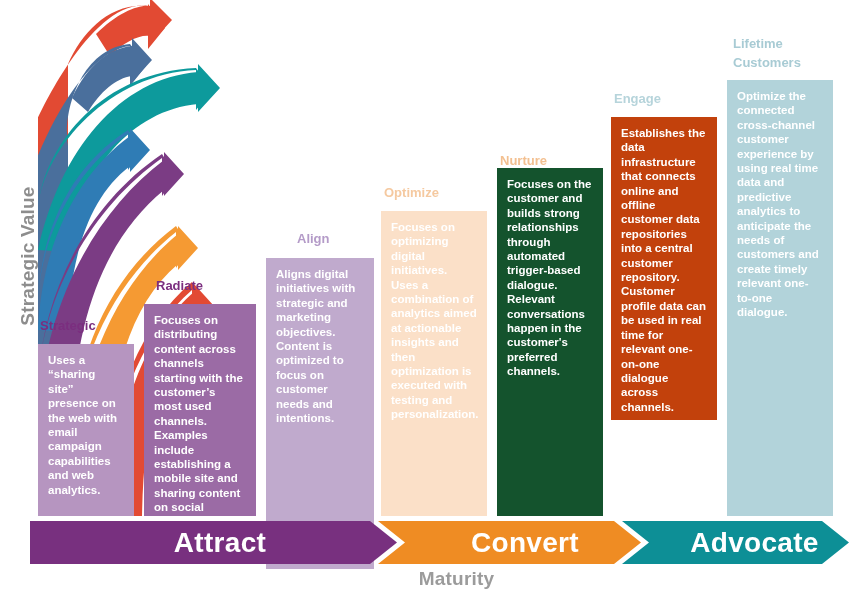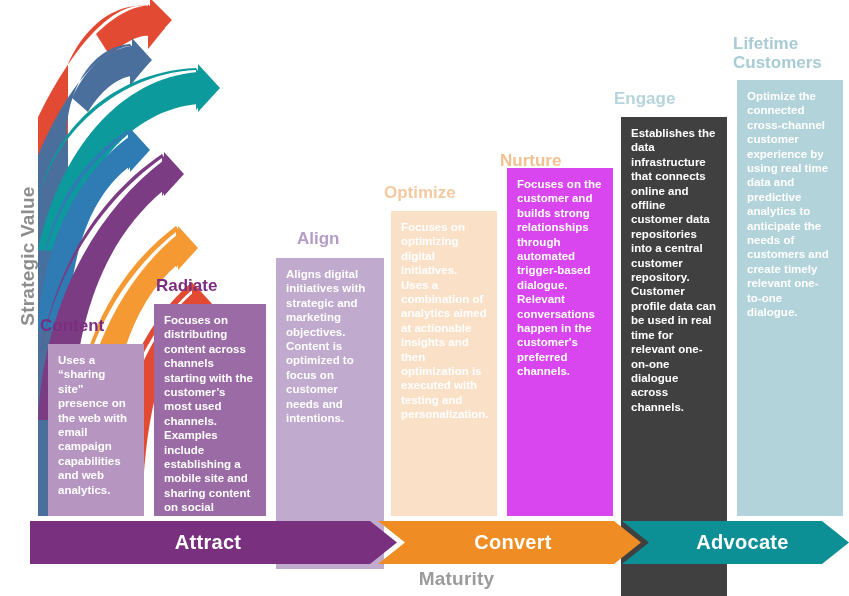--- a/index.html
+++ b/index.html
@@ -56,54 +56,54 @@
     pointer-events: none;
   }
 
   
   .stage-col {
     position: absolute;
     box-sizing: border-box;
   }
   .stage-heading {
     position: absolute;
-    font-size: 17px;
+    font-size: 13px;
     font-weight: bold;
     line-height: 19px;
     white-space: pre-line;
   }
   .stage-box {
     position: absolute;
     box-sizing: border-box;
     padding: 9px 10px 10px 10px;
     font-size: 11.5px;
     line-height: 14.4px;
     font-weight: bold;
     color: #ffffff;
-    margin-left: 10px;
   }
 
   
   #banner {
     position: absolute;
     left: 30px;
     top: 521px;
     width: 819px;
     height: 43px;
   }
   .phase-label {
     position: absolute;
     top: 0;
     height: 43px;
     line-height: 43px;
     text-align: center;
     color: #ffffff;
-    font-size: 20px;
+    font-size: 28px;
     font-weight: bold;
     letter-spacing: 0.3px;
+    padding-left: 12px;
   }
 </style>
 </head>
 <body>
 
 <div id="stage">
 
   <svg id="arcs" viewBox="0 0 849 596" width="849" height="596">
 
     <path fill="#e24a33" d="M38,516 L38,118 C38,118 92,-2 148,6 L148,49 L165,28 L148,4 L148,6 C110,2 82,32 68,64 L68,516 Z"></path>
@@ -124,47 +124,47 @@
     <path fill="#f59a33" d="M72,516 L72,440 C78,352 120,276 176,232 L176,268 L190,248 L176,226 C112,274 76,350 72,440 Z"></path>
     <path fill="#f59a33" d="M72,480 C78,360 122,280 178,234 L178,226 L198,248 L178,270 L178,264 C130,304 108,380 106,480 Z"></path>
 
     <path fill="#e24a33" d="M110,516 L110,470 C116,400 146,330 192,290 L192,324 L206,304 L192,282 C140,326 112,398 110,470 Z"></path>
     <path fill="#e24a33" d="M110,516 C116,400 150,330 194,292 L194,284 L214,306 L194,328 L194,322 C156,358 144,430 142,516 Z"></path>
   </svg>
 
   <div id="y-axis-label">Strategic Value</div>
 
   <div class="stage-col" style="left:38px; top:316px; width:96px; height:200px;">
-    <div class="stage-heading" style="left:2px; top:0px; color:#7b2e7f;">Content</div>
+    <div class="stage-heading" style="left:2px; top:0px; color:#7b2e7f;">Strategic</div>
     <div class="stage-box" style="left:0px; top:28px; width:96px; height:172px; background:#b695c0;">Uses a “sharing site” presence on the web with email campaign capabilities and web analytics.</div>
   </div>
 
   <div class="stage-col" style="left:144px; top:276px; width:112px; height:240px;padding-left:36px;">
     <div class="stage-heading" style="left:12px; top:0px; color:#7b2e7f;">Radiate</div>
     <div class="stage-box" style="left:0px; top:28px; width:112px; height:212px; background:#9b6ba5;">Focuses on distributing content across channels starting with the customer’s most used channels. Examples include establishing a mobile site and sharing content on social networks.</div>
   </div>
 
   <div class="stage-col" style="left:266px; top:229px; width:108px; height:287px;">
     <div class="stage-heading" style="left:3px; top:0px; color:#b49bc8;margin-left:28px;">Align</div>
     <div class="stage-box" style="left:0px; top:29px; width:108px; height:311px; background:#c0aacd;">Aligns digital initiatives with strategic and marketing objectives. Content is optimized to focus on customer needs and intentions.</div>
   </div>
 
   <div class="stage-col" style="left:381px; top:183px; width:106px; height:333px;">
     <div class="stage-heading" style="left:3px; top:0px; color:#f5c9a0;">Optimize</div>
     <div class="stage-box" style="left:0px; top:28px; width:106px; height:305px; background:#fbe0c8;">Focuses on optimizing digital initiatives. Uses a combination of analytics aimed at actionable insights and then optimization is executed with testing and personalization.</div>
   </div>
 
   <div class="stage-col" style="left:497px; top:139px; width:106px; height:377px;">
     <div class="stage-heading" style="left:3px; top:12px; color:#f3c091;">Nurture</div>
-    <div class="stage-box" style="left:0px; top:29px; width:106px; height:348px; background:#d946ef;">Focuses on the customer and builds strong relationships through automated trigger-based dialogue. Relevant conversations happen in the customer's preferred channels.</div>
+    <div class="stage-box" style="left:0px; top:29px; width:106px; height:348px; background:#14532d;">Focuses on the customer and builds strong relationships through automated trigger-based dialogue. Relevant conversations happen in the customer's preferred channels.</div>
   </div>
 
   <div class="stage-col" style="left:611px; top:89px; width:106px; height:427px;">
     <div class="stage-heading" style="left:3px; top:0px; color:#b6d4db;">Engage</div>
-    <div class="stage-box" style="left:0px; top:28px; width:106px; height:479px; background:#404040;">Establishes the data infrastructure that connects online and offline customer data repositories into a central customer repository. Customer profile data can be used in real time for relevant one-on-one dialogue across channels.</div>
+    <div class="stage-box" style="left:0px; top:28px; width:106px; height:303px; background:#c2410c;">Establishes the data infrastructure that connects online and offline customer data repositories into a central customer repository. Customer profile data can be used in real time for relevant one-on-one dialogue across channels.</div>
   </div>
 
   <div class="stage-col" style="left:727px; top:34px; width:106px; height:482px;">
     <div class="stage-heading" style="left:6px; top:0px; color:#a8cbd4;">Lifetime
 Customers</div>
     <div class="stage-box" style="left:0px; top:46px; width:106px; height:436px; background:#b2d3da;">Optimize the connected cross-channel customer experience by using real time data and predictive analytics to anticipate the needs of customers and create timely relevant one-to-one dialogue.</div>
   </div>
 
   <div id="banner">
     <svg width="819" height="43" viewBox="0 0 819 43">

